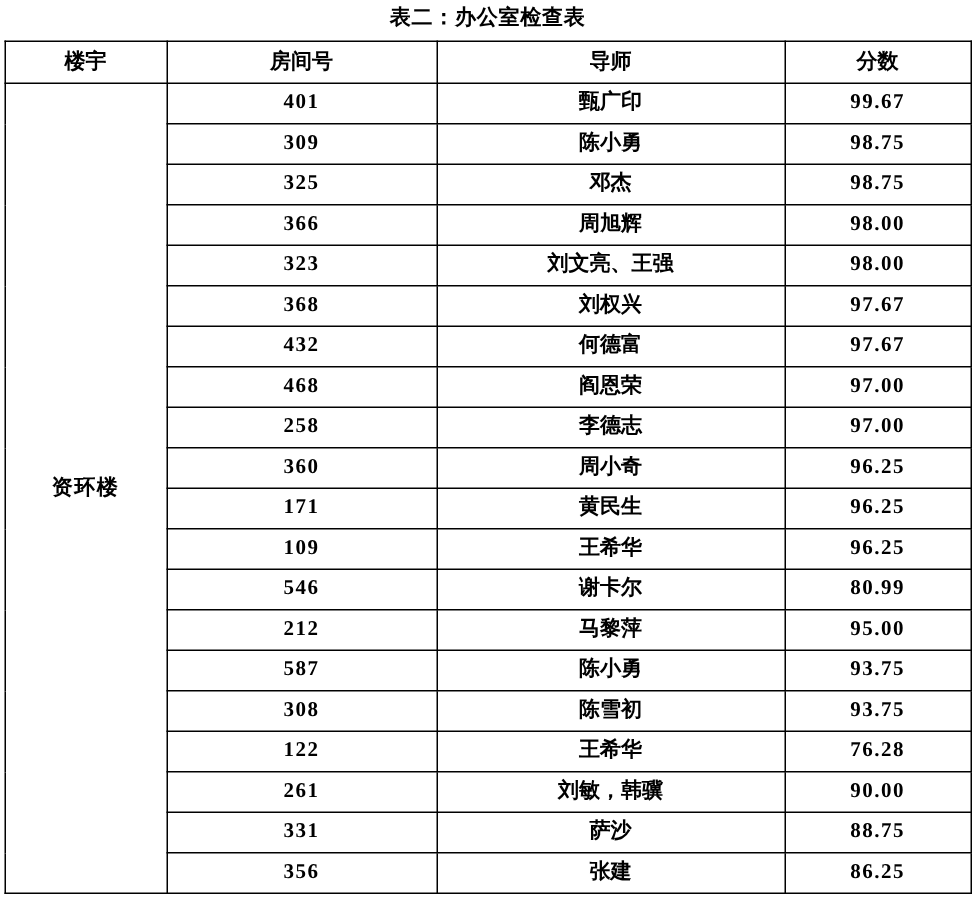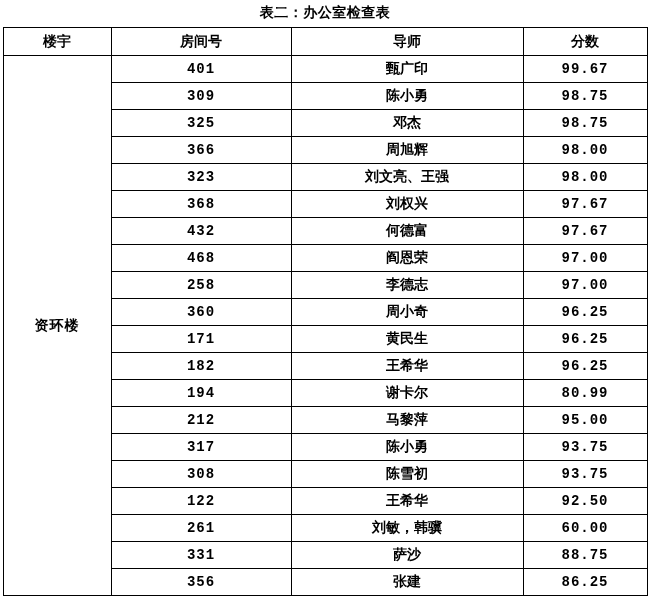--- a/index.html
+++ b/index.html
@@ -39,21 +39,21 @@
     border: 1px solid #000000;
     text-align: center;
     vertical-align: middle;
     font-size: 14px;
     height: 26px;
     line-height: 26px;
     padding: 0;
     font-weight: bold;
   }
   table.sheet td.num {
-    font-family: Liberation Mono, monospace;
+    font-family: Liberation Serif, serif;
     letter-spacing: 1px;
     font-weight: bold;
   }
   table.sheet th {
     height: 27px;
     line-height: 27px;
   }
   col.c-building { width: 108px; }
   col.c-room     { width: 180px; }
   col.c-tutor    { width: 232px; }
@@ -137,53 +137,53 @@
           <td class="num">360</td>
           <td>周小奇</td>
           <td class="num">96.25</td>
         </tr>
         <tr>
           <td class="num">171</td>
           <td>黄民生</td>
           <td class="num">96.25</td>
         </tr>
         <tr>
-          <td class="num">182</td>
+          <td class="num">109</td>
           <td>王希华</td>
           <td class="num">96.25</td>
         </tr>
         <tr>
-          <td class="num">194</td>
+          <td class="num">546</td>
           <td>谢卡尔</td>
           <td class="num">80.99</td>
         </tr>
         <tr>
           <td class="num">212</td>
           <td>马黎萍</td>
           <td class="num">95.00</td>
         </tr>
         <tr>
-          <td class="num">317</td>
+          <td class="num">587</td>
           <td>陈小勇</td>
           <td class="num">93.75</td>
         </tr>
         <tr>
           <td class="num">308</td>
           <td>陈雪初</td>
           <td class="num">93.75</td>
         </tr>
         <tr>
           <td class="num">122</td>
           <td>王希华</td>
-          <td class="num">92.50</td>
+          <td class="num">76.28</td>
         </tr>
         <tr>
           <td class="num">261</td>
           <td>刘敏，韩骥</td>
-          <td class="num">60.00</td>
+          <td class="num">90.00</td>
         </tr>
         <tr>
           <td class="num">331</td>
           <td>萨沙</td>
           <td class="num">88.75</td>
         </tr>
         <tr>
           <td class="num">356</td>
           <td>张建</td>
           <td class="num">86.25</td>

